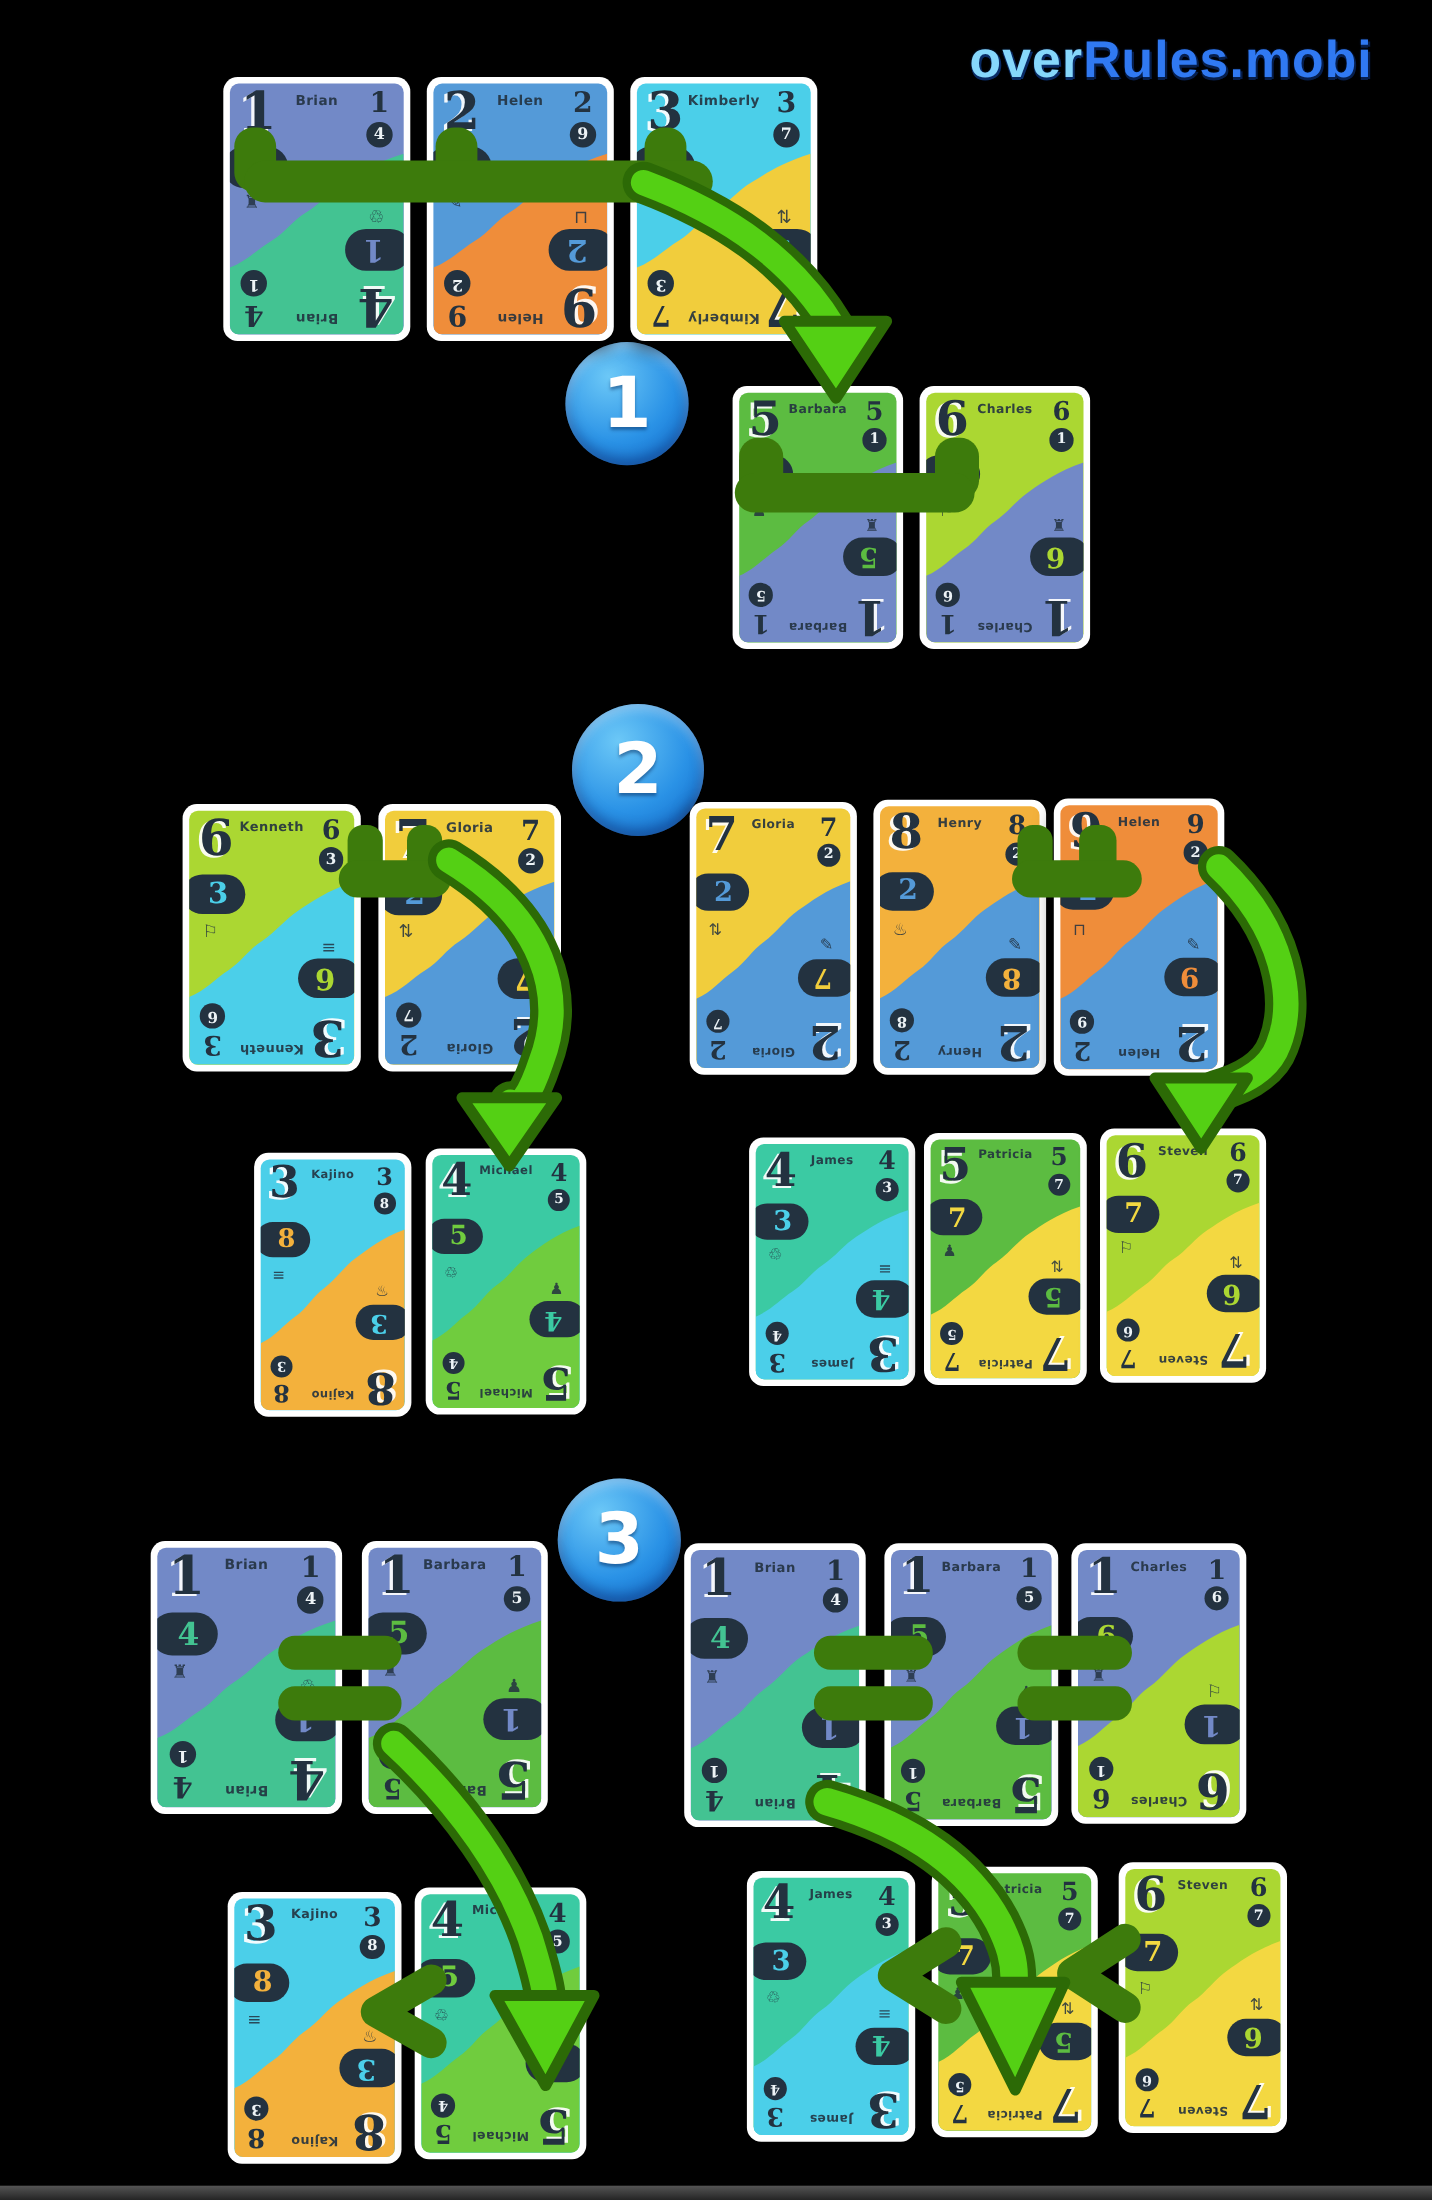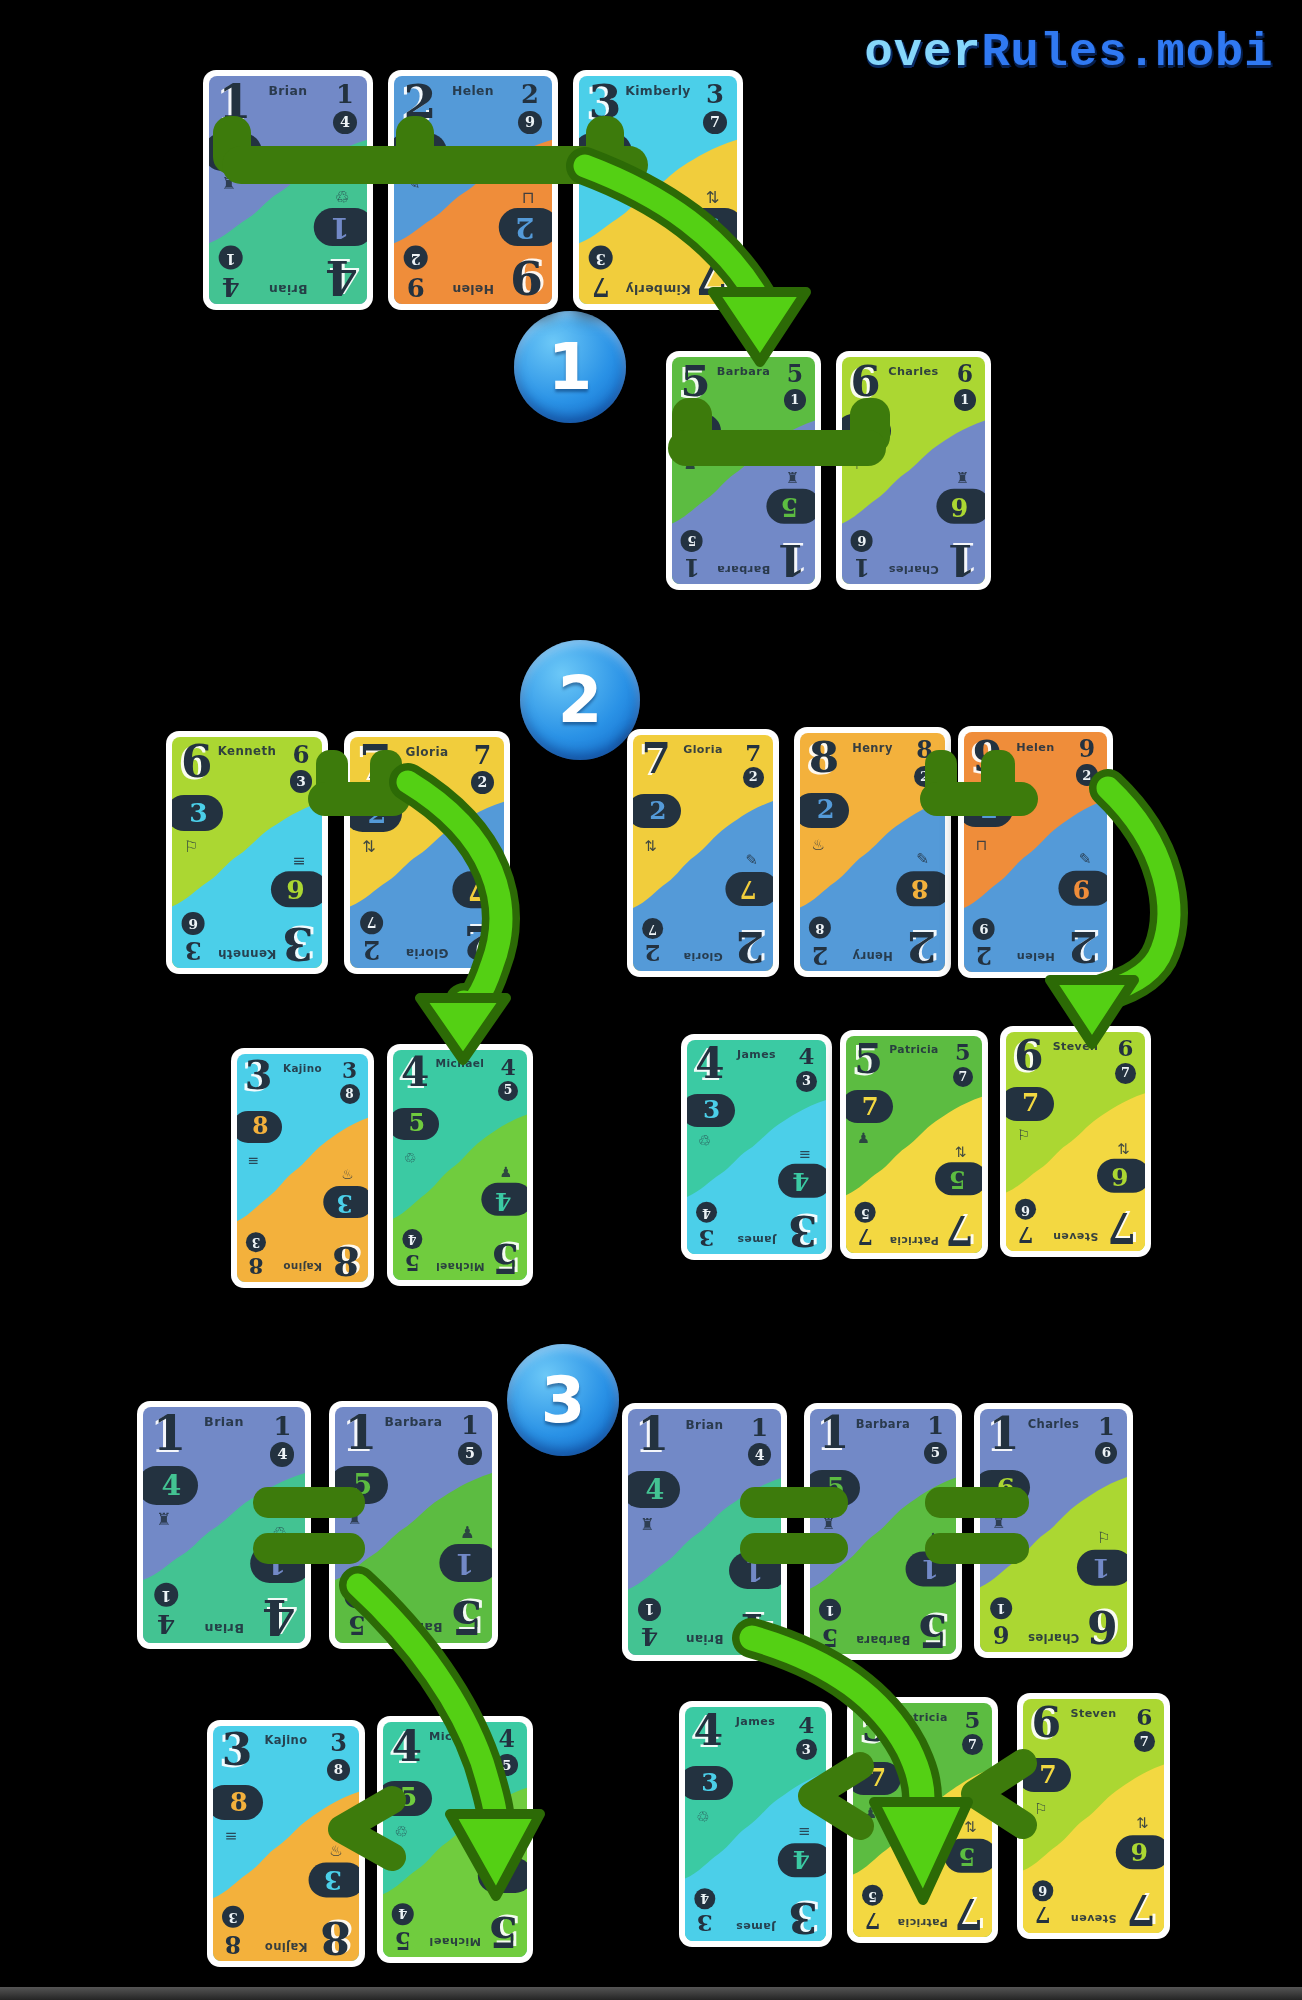--- a/index.html
+++ b/index.html
@@ -1,22 +1,22 @@
 <!DOCTYPE html>
 <html><head>
 <meta charset="utf-8">
 <style>
   html,body{margin:0;padding:0;background:#000;}
   #canvas{position:relative;width:1302px;height:2000px;background:#000;overflow:hidden;
           font-family:"DejaVu Sans","Liberation Sans",sans-serif;}
 
   
-  #logo{position:absolute;left:844px;top:26px;width:450px;text-align:center;
+  #logo{position:absolute;left:798px;top:26px;width:450px;text-align:right;
         font-weight:bold;font-size:47px;letter-spacing:1px;
-        font-family:Liberation Mono, monospace;}
+        font-family:Liberation Sans, sans-serif;}
   #logo .lt{color:var(--logo-light);text-shadow:0 3px 0 #0a2c66,0 0 2px #0a2c66,2px 2px 0 #0a2c66;}
   #logo .dk{color:var(--logo-dark);text-shadow:0 3px 0 #071f4d,0 0 2px #071f4d,2px 2px 0 #071f4d;}
 
   
   .step{position:absolute;border-radius:50%;display:flex;align-items:center;justify-content:center;
         color:#fff;font-weight:bold;font-size:64px;
         background:radial-gradient(circle at 35% 28%,#6cc8f7,#2a92e6 55%,#0d62c4);
         box-shadow:inset 0 -6px 12px rgba(0,0,60,.35), inset 0 6px 10px rgba(255,255,255,.35), 0 4px 14px rgba(0,0,0,.6);
         text-shadow:0 3px 3px rgba(0,30,80,.45);}
 

